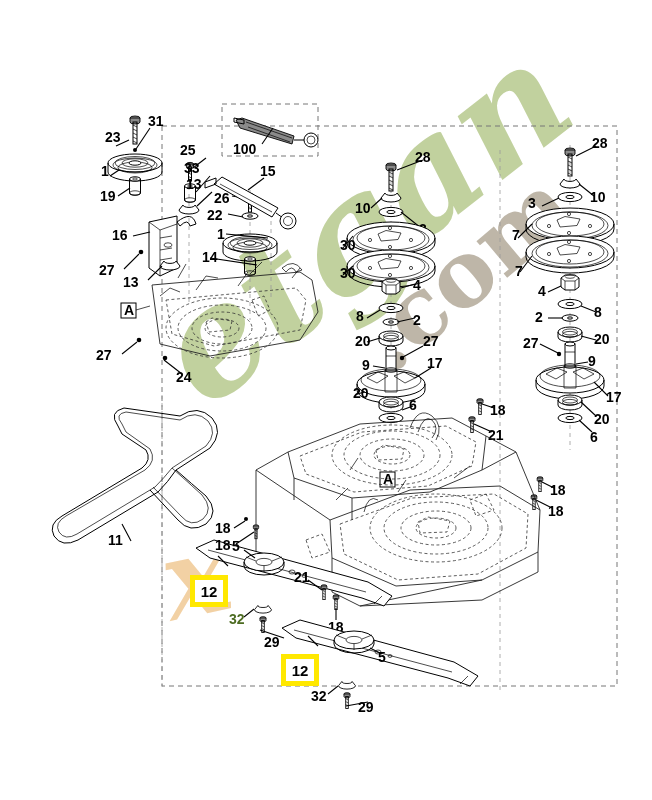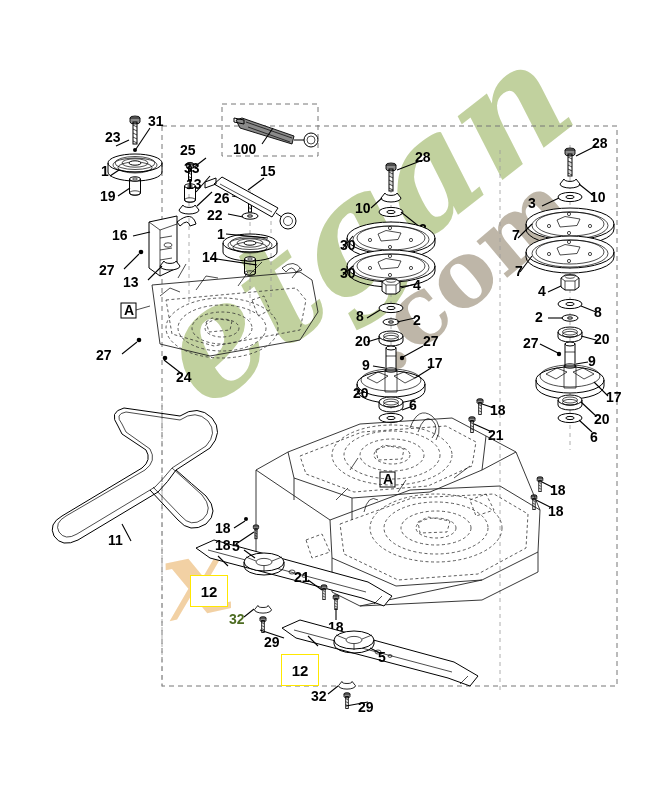--- a/index.html
+++ b/index.html
@@ -18,21 +18,21 @@
     font-weight:bold;
     font-size:14px;
     fill:#000000;
   }
   .num.green{fill:#4c6b21;}
 
   
   .hl-box{
     position:absolute;
     background:#ffffff;
-    border:1px solid #4c1d95;
+    border:5px solid #4c1d95;
     box-sizing:border-box;
     display:flex;align-items:center;justify-content:center;
     font-weight:bold;font-size:15px;color:#000;
     font-family:"Liberation Sans", sans-serif;
     letter-spacing:0px;
   }
 
   
   .wm{
     position:absolute;

